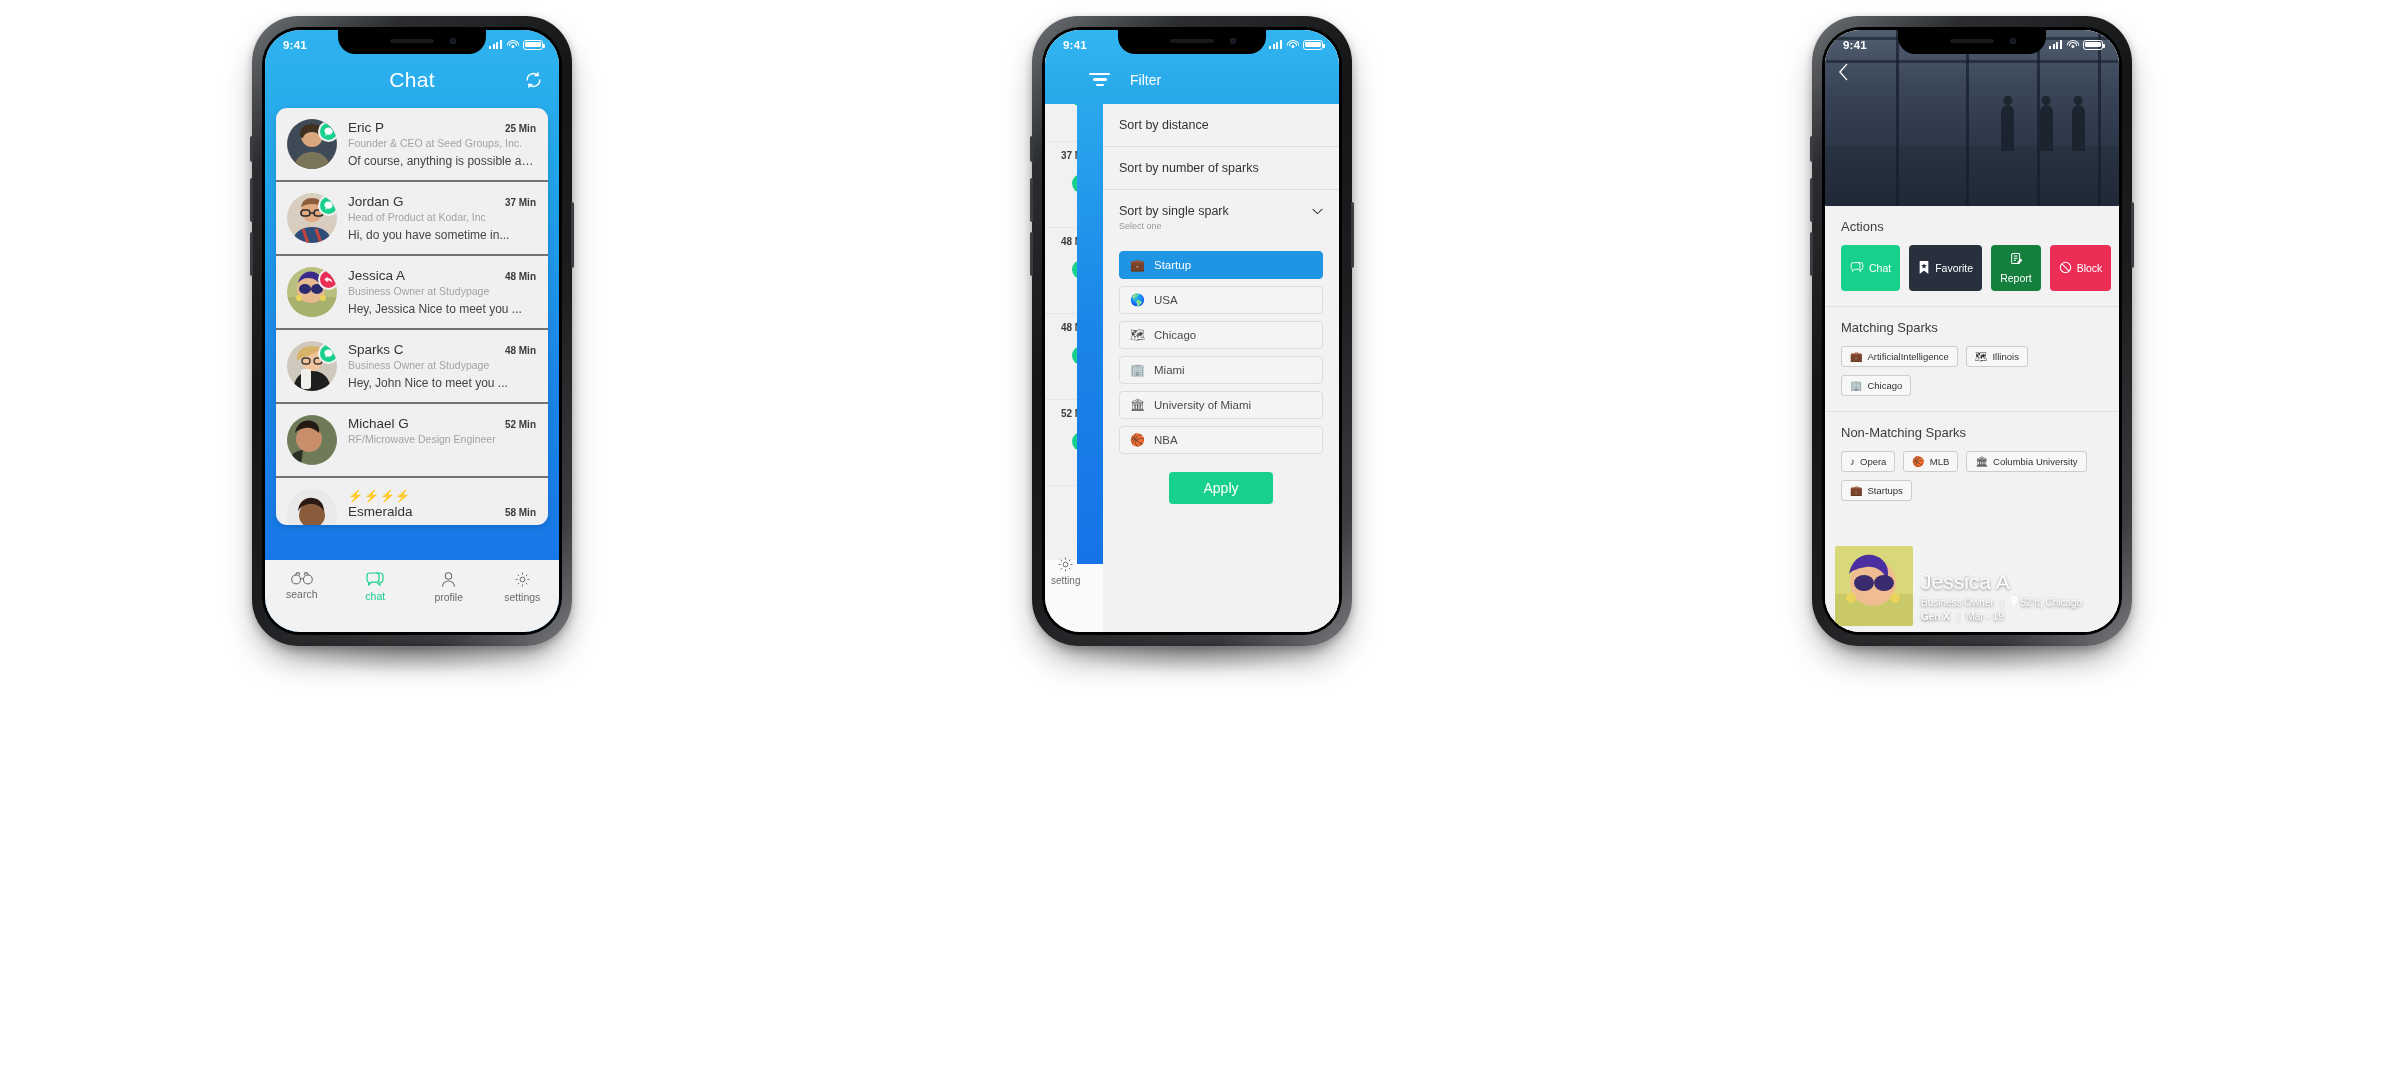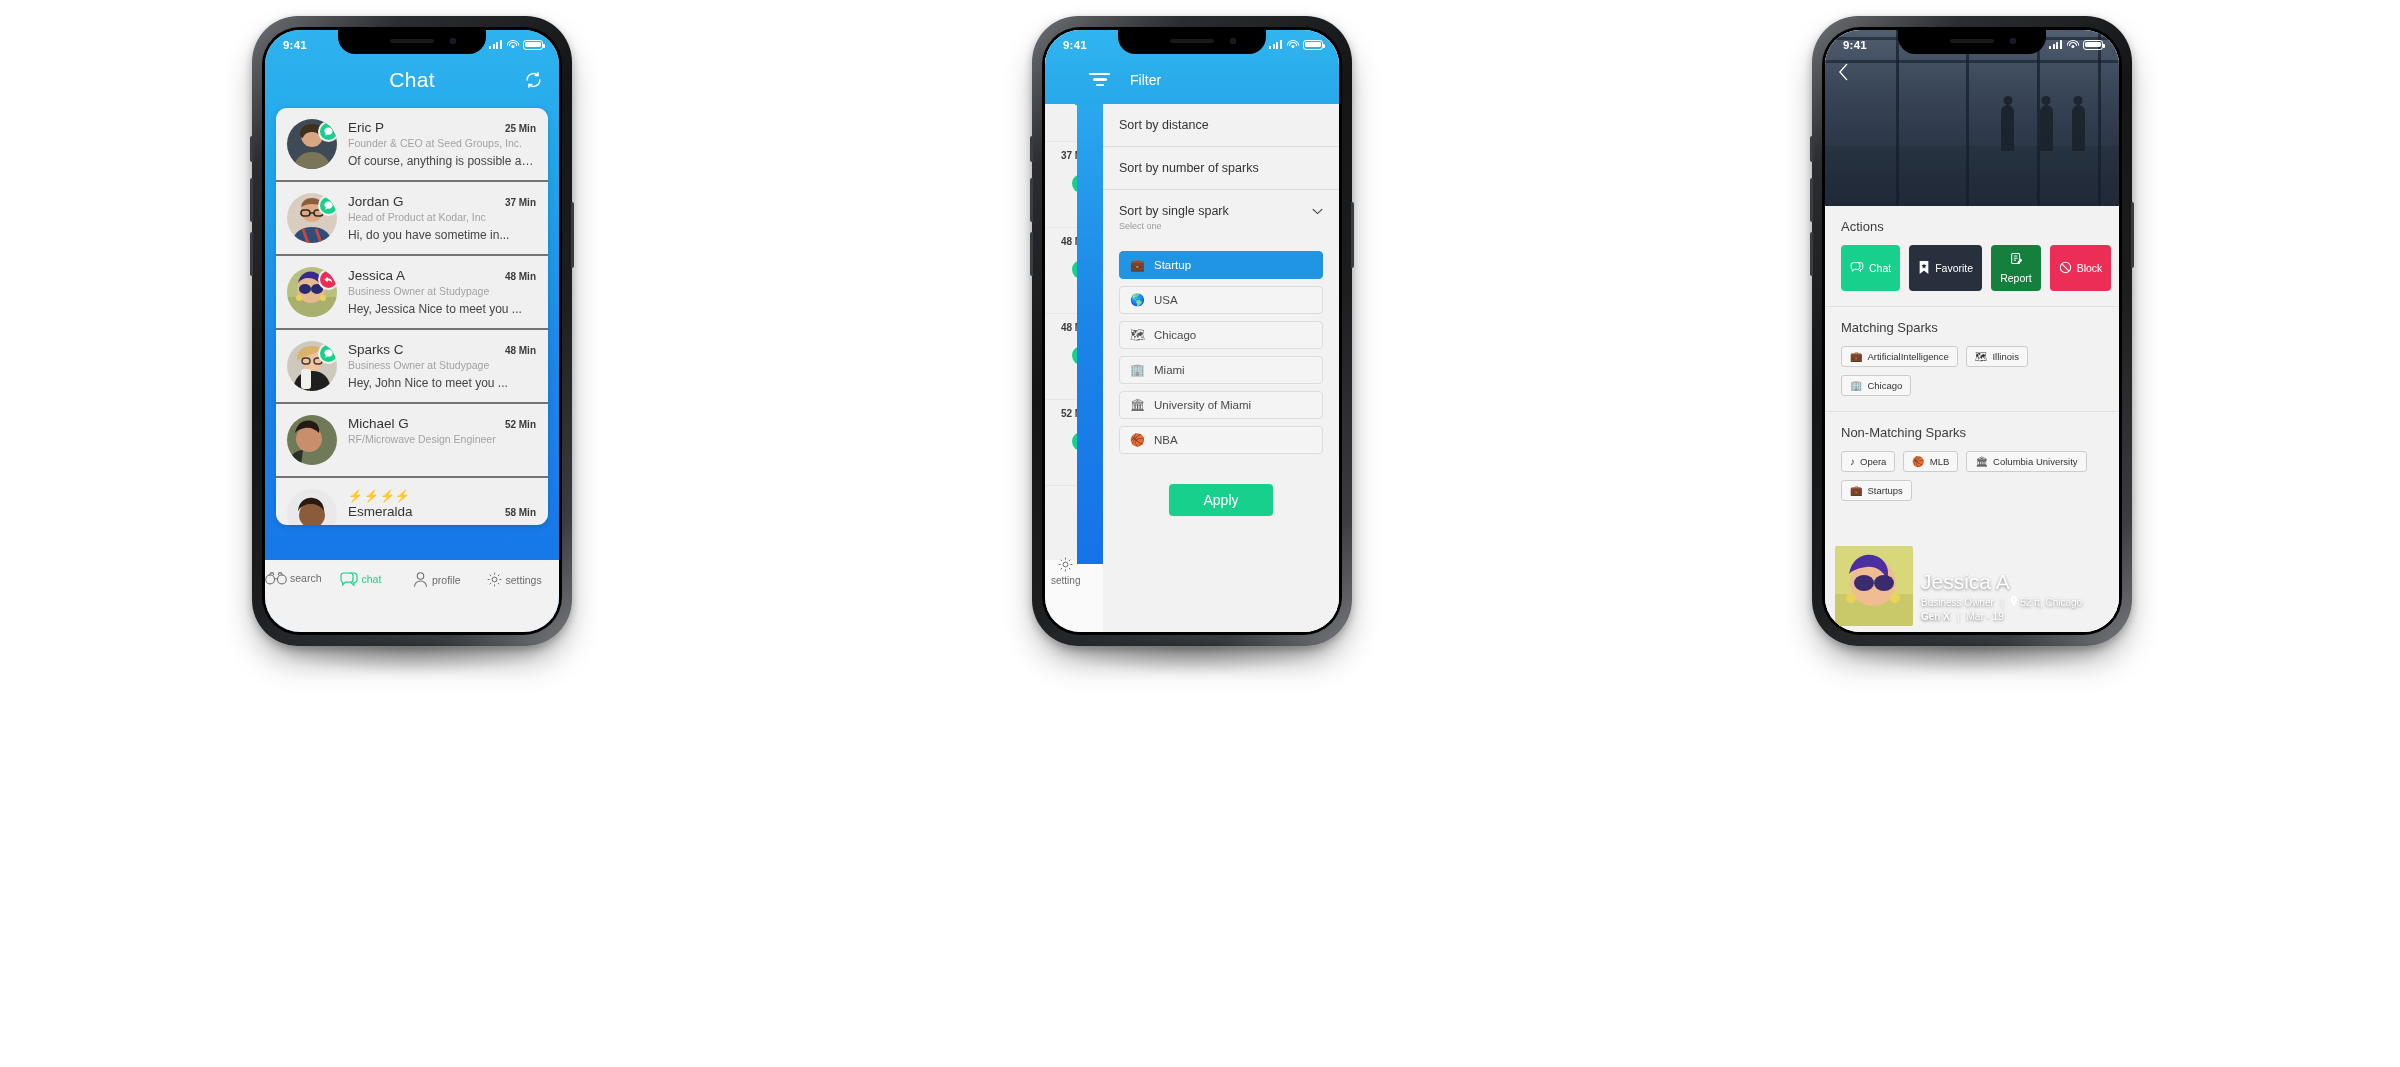--- a/index.html
+++ b/index.html
@@ -94,21 +94,21 @@
   .badge.green{ background:#17d08c; } .badge.pink{ background:#ec2e57; }
   .rowbody{ flex:1; min-width:0; padding-top:1px; }
   .rowtop{ display:flex; align-items:baseline; justify-content:space-between; }
   .rname{ font-size:13.5px; color:#333; }
   .rtime{ font-size:10px; color:#3b3b3b; font-weight:bold; white-space:nowrap; margin-left:8px;}
   .rrole{ font-size:10.5px; color:#a3a3a3; margin-top:2px; white-space:nowrap; overflow:hidden; text-overflow:ellipsis;}
   .rmsg{ font-size:12px; color:#444; margin-top:5px; white-space:nowrap; overflow:hidden; text-overflow:ellipsis;}
   .sparkbolts{ color:#17d08c; font-size:12px; letter-spacing:1px; line-height:1; }
   .tabbar{ position:absolute; left:0; right:0; bottom:0; height:72px; background:#f2f2f2;
      z-index:25; display:flex; align-items:flex-start; padding-top:11px; }
-  .tab{ flex:1; display:flex; flex-direction:row; align-items:center; gap:3px; }
+  .tab{ flex:1; display:flex; flex-direction:column; align-items:center; gap:3px; }
   .tab .lbl{ font-size:10.5px; color:#6b6b6b; }
   .tab.active .lbl{ color:#17d08c; }
   .homebar{ position:absolute; left:50%; transform:translateX(-50%); bottom:12px;
      width:106px; height:4px; border-radius:3px; background:#111; }
 
   
   .p2-bg{ position:absolute; inset:0; background:#fafafa; }
   .p2-ghost{ position:absolute; left:0; top:26px; bottom:72px; width:56px;
      background:#f1f1f1; border-radius:0 11px 11px 0; overflow:hidden;}
   .ghostrow{ height:86px; border-bottom:1px solid #e6e6e6; position:relative; }
@@ -132,21 +132,21 @@
   .srow{ padding:14px 16px; border-bottom:1px solid #dcdcdc; background:#f2f2f2;
      font-size:12.5px; color:#333; position:relative;}
   .srow .chev{ position:absolute; right:16px; top:14px; width:11px; height:7px; }
   .srow .sub{ font-size:9px; color:#9a9a9a; margin-top:3px; }
   .optlist{ padding:6px 16px 0 16px; }
   .opt{ display:flex; align-items:center; gap:10px; height:28px; margin-bottom:7px;
      border:1px solid #dcdcdc; border-radius:4px; padding:0 10px; font-size:11.5px;
      color:#4a4a4a; background:#f4f4f4; }
   .opt.sel{ background:#1f95e4; border-color:#1f95e4; color:#ffffff; }
   .opt .gl{ font-size:12px; line-height:1; width:14px; text-align:center; }
-  .applywrap{ display:flex; justify-content:center; margin-top:30px; }
+  .applywrap{ display:flex; justify-content:center; margin-top:18px; }
   .apply{ background:#17d08c; color:#fff; font-size:14px; border:none;
      border-radius:4px; padding:8px 34px; cursor:pointer; }
   .p2-setting{ position:absolute; left:6px; bottom:46px; z-index:26;
      display:flex; flex-direction:column; align-items:center; gap:2px; }
   .p2-setting .lbl{ font-size:10px; color:#6b6b6b;}
 
   
   .p3-bg{ position:absolute; inset:0; background:#f2f2f2;}
   .hero{ position:absolute; left:0; right:0; top:0; height:176px; overflow:hidden; }
   .hero .sky{ position:absolute; inset:0;

